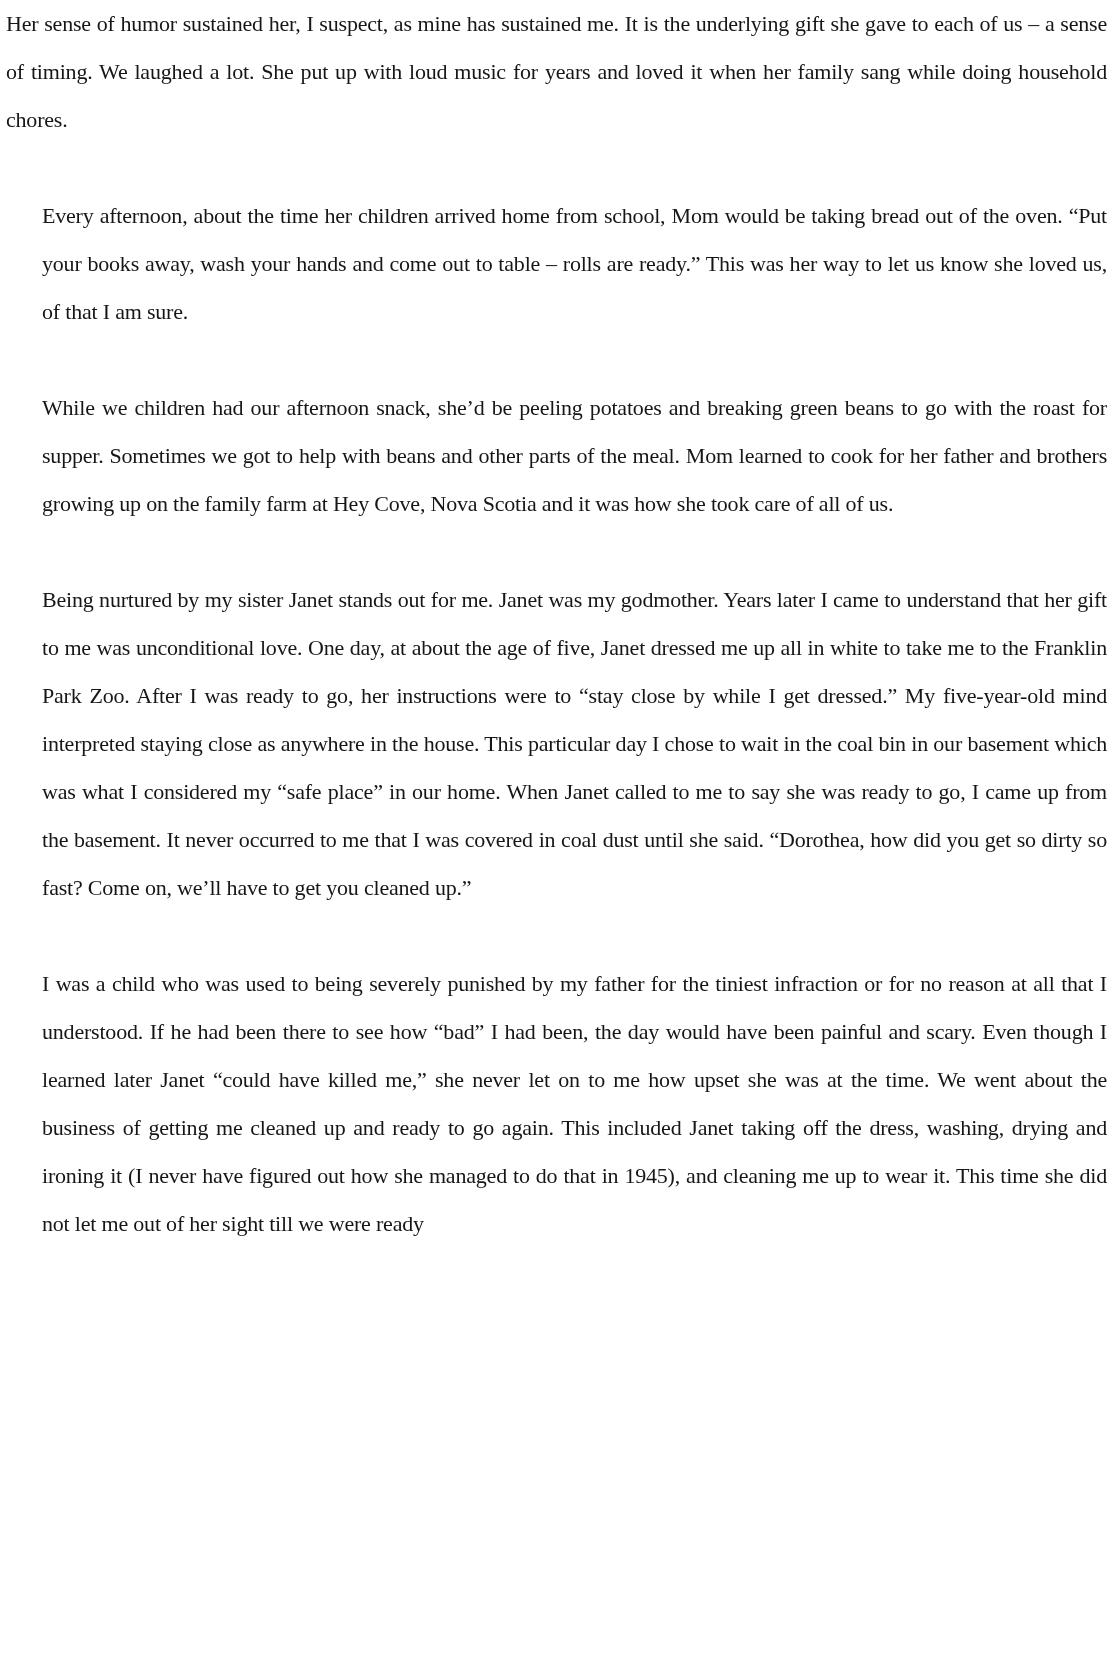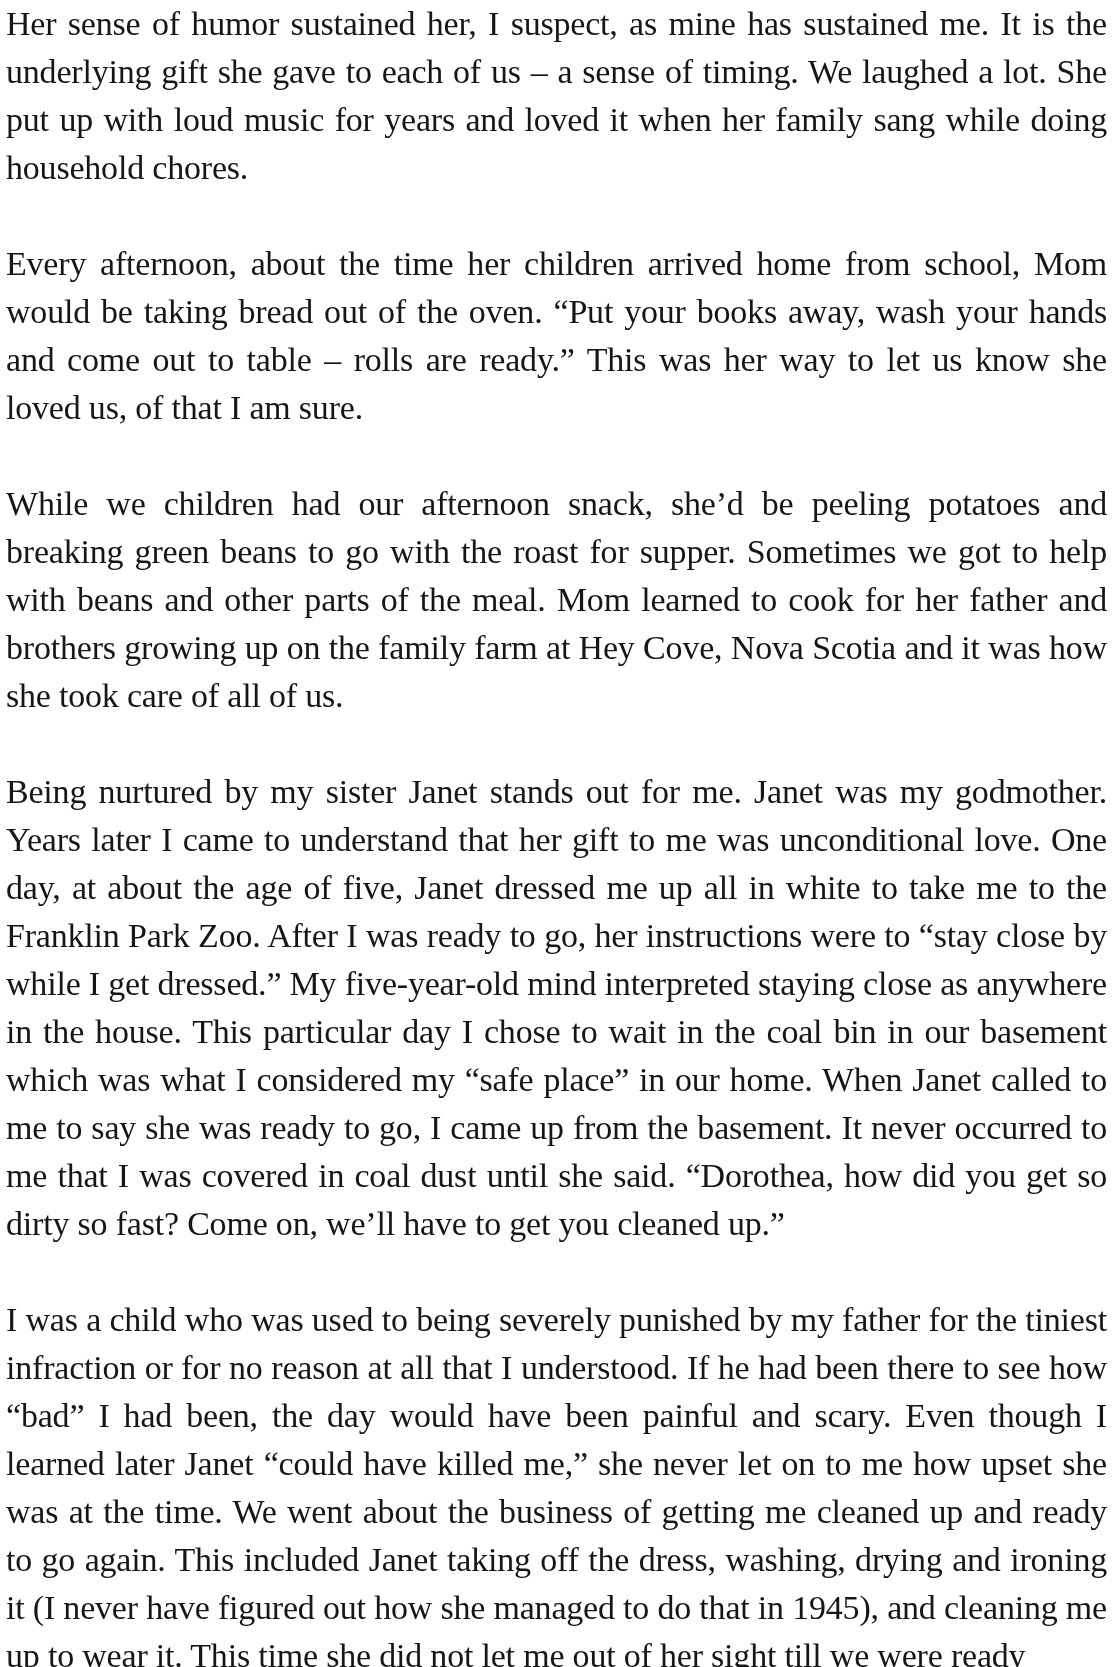--- a/index.html
+++ b/index.html
@@ -12,33 +12,34 @@
     height: 1667px;
     overflow: hidden;
   }
   .page {
     box-sizing: border-box;
     width: 1112px;
     height: 1264px;
     padding: 0 5px 0 6px;
     background: #ffffff;
     font-family: "Liberation Serif", "DejaVu Serif", serif;
-    font-size: 34px;
+    font-size: 22px;
     line-height: 48px;
     letter-spacing: -0.2px;
     color: #161616;
   }
   .para {
     margin: 0;
     text-align: justify;
     hyphens: none;
     -webkit-hyphens: none;
   }
   .para.gap-before {
     margin-top: 48px;
+    margin-left: 36px;
   }
   .para.indented {
     text-indent: 40px;
   }
 </style>
 </head>
 <body>
 
 <div class="page">
   <p class="para">Her sense of humor sustained her, I suspect, as mine has sustained me. It is the underlying gift she gave to each of us – a sense of timing. We laughed a lot. She put up with loud music for years and loved it when her family sang while doing household chores.</p>

